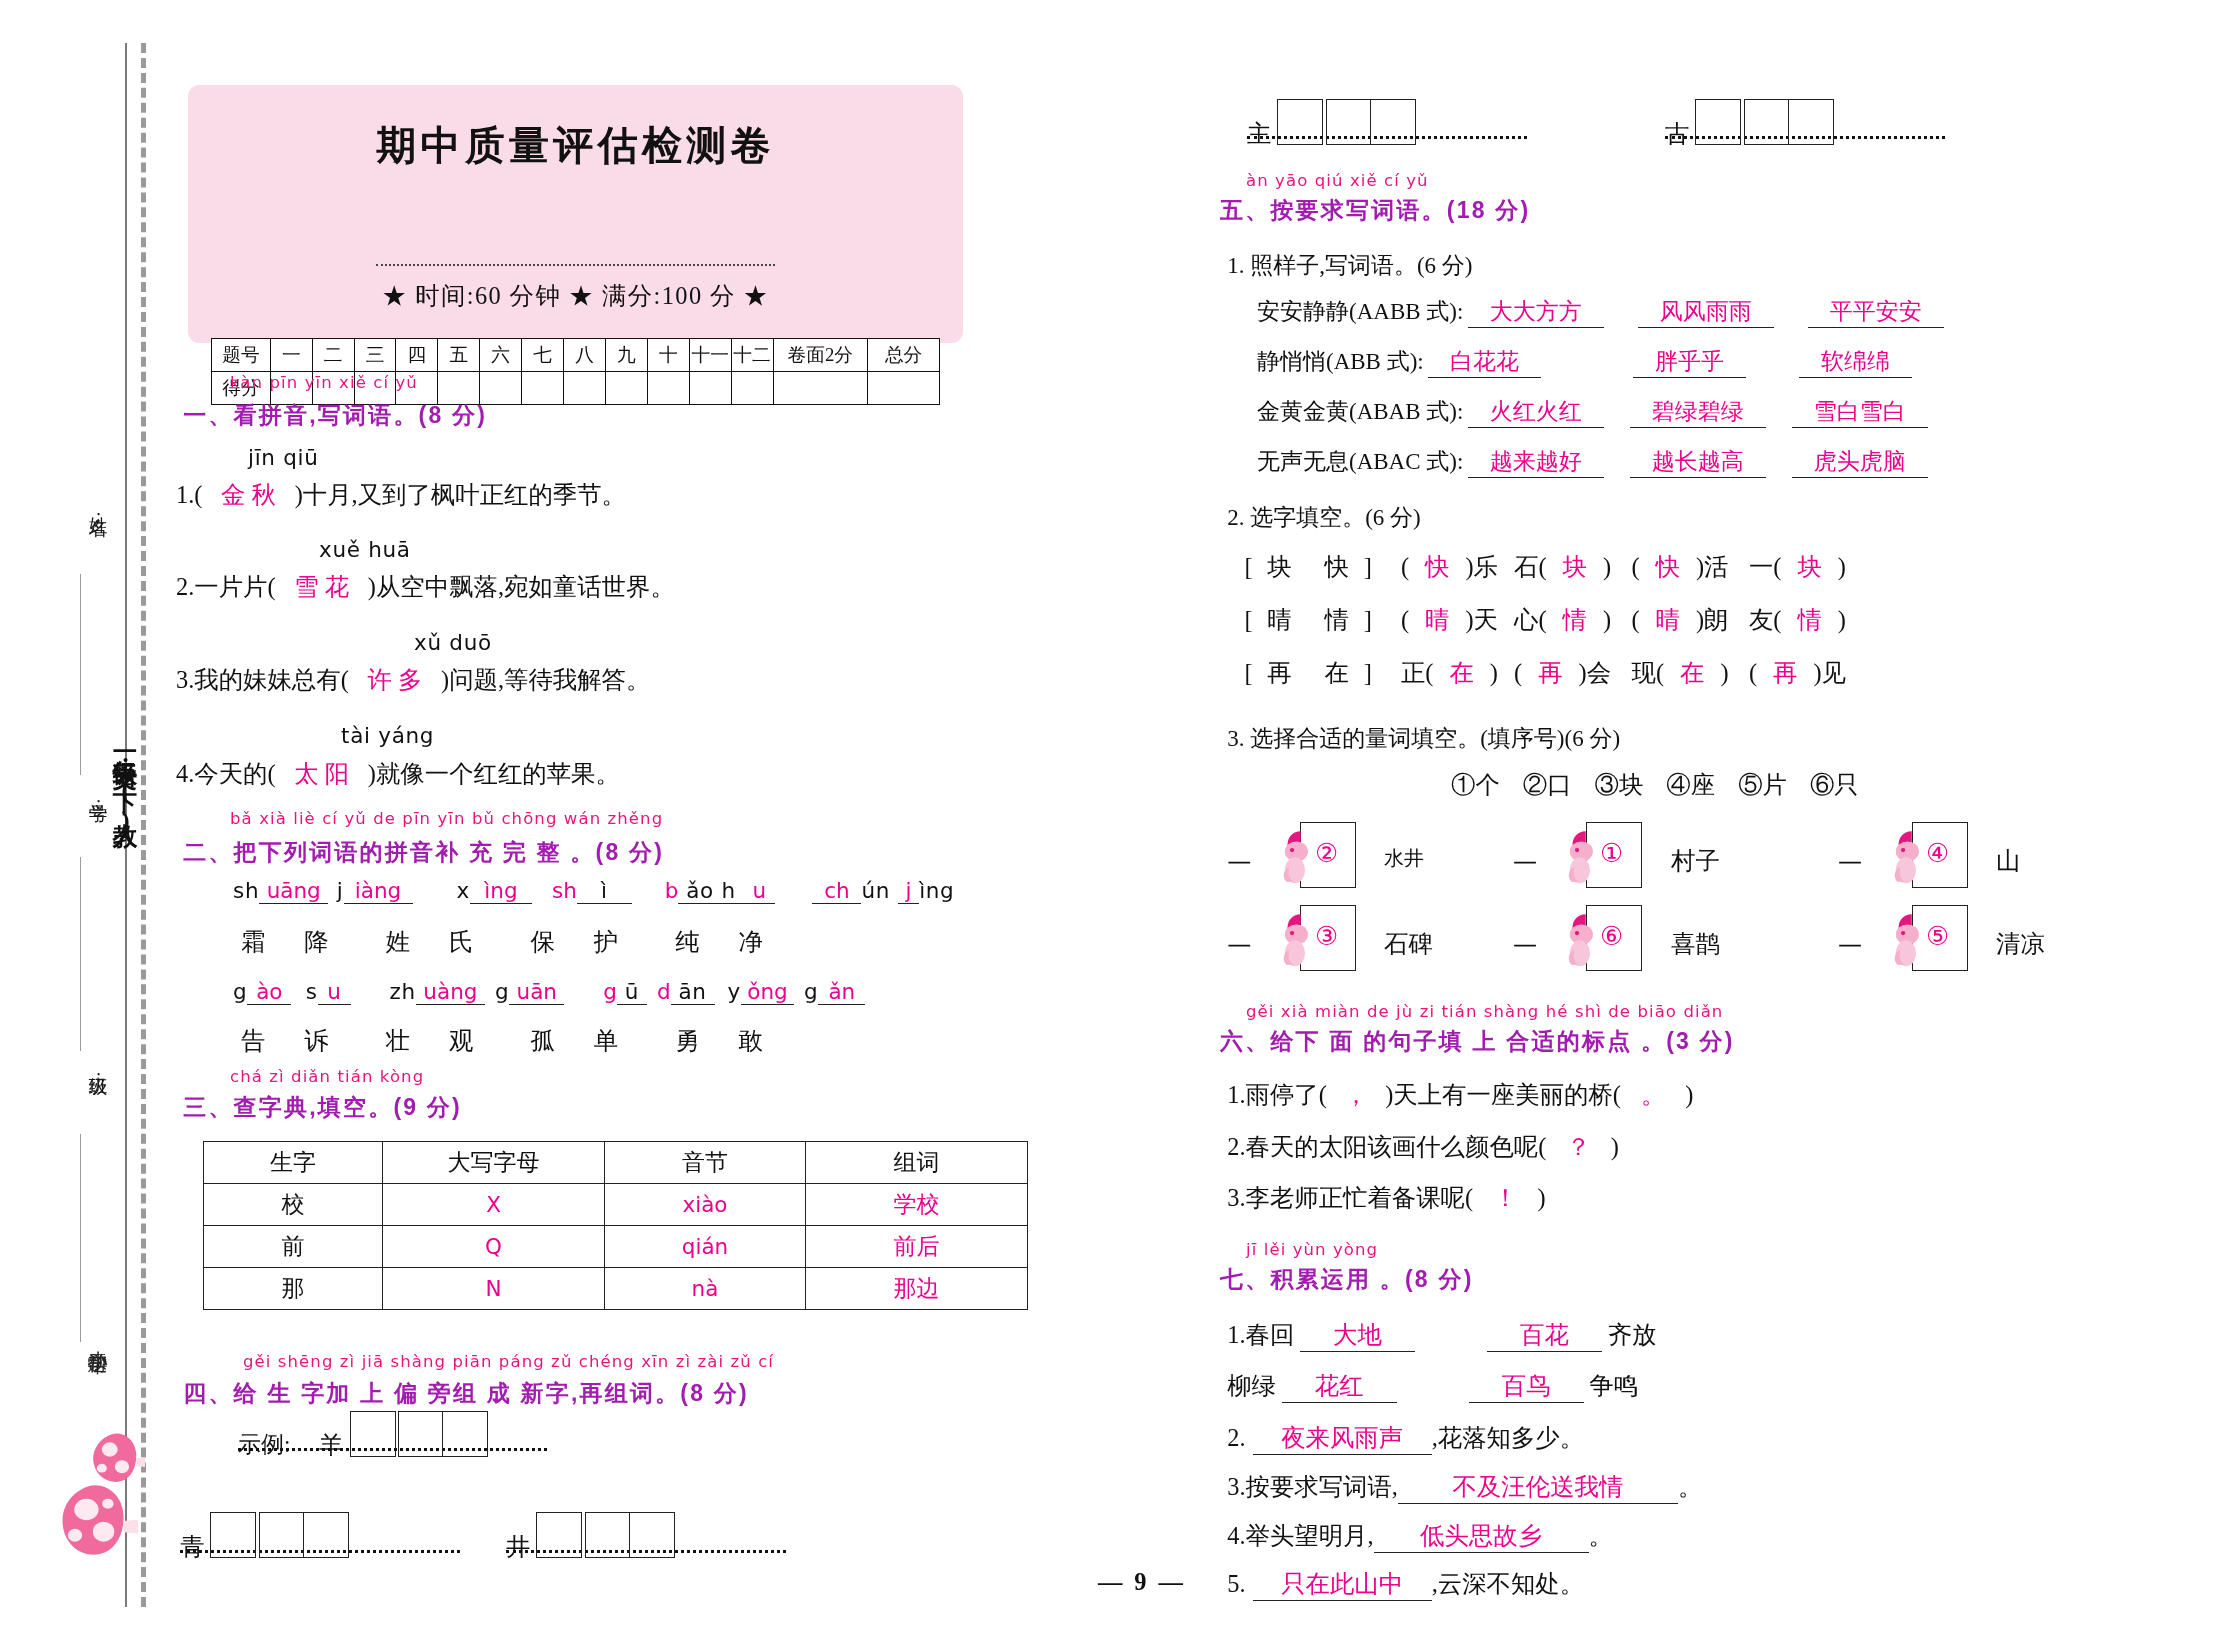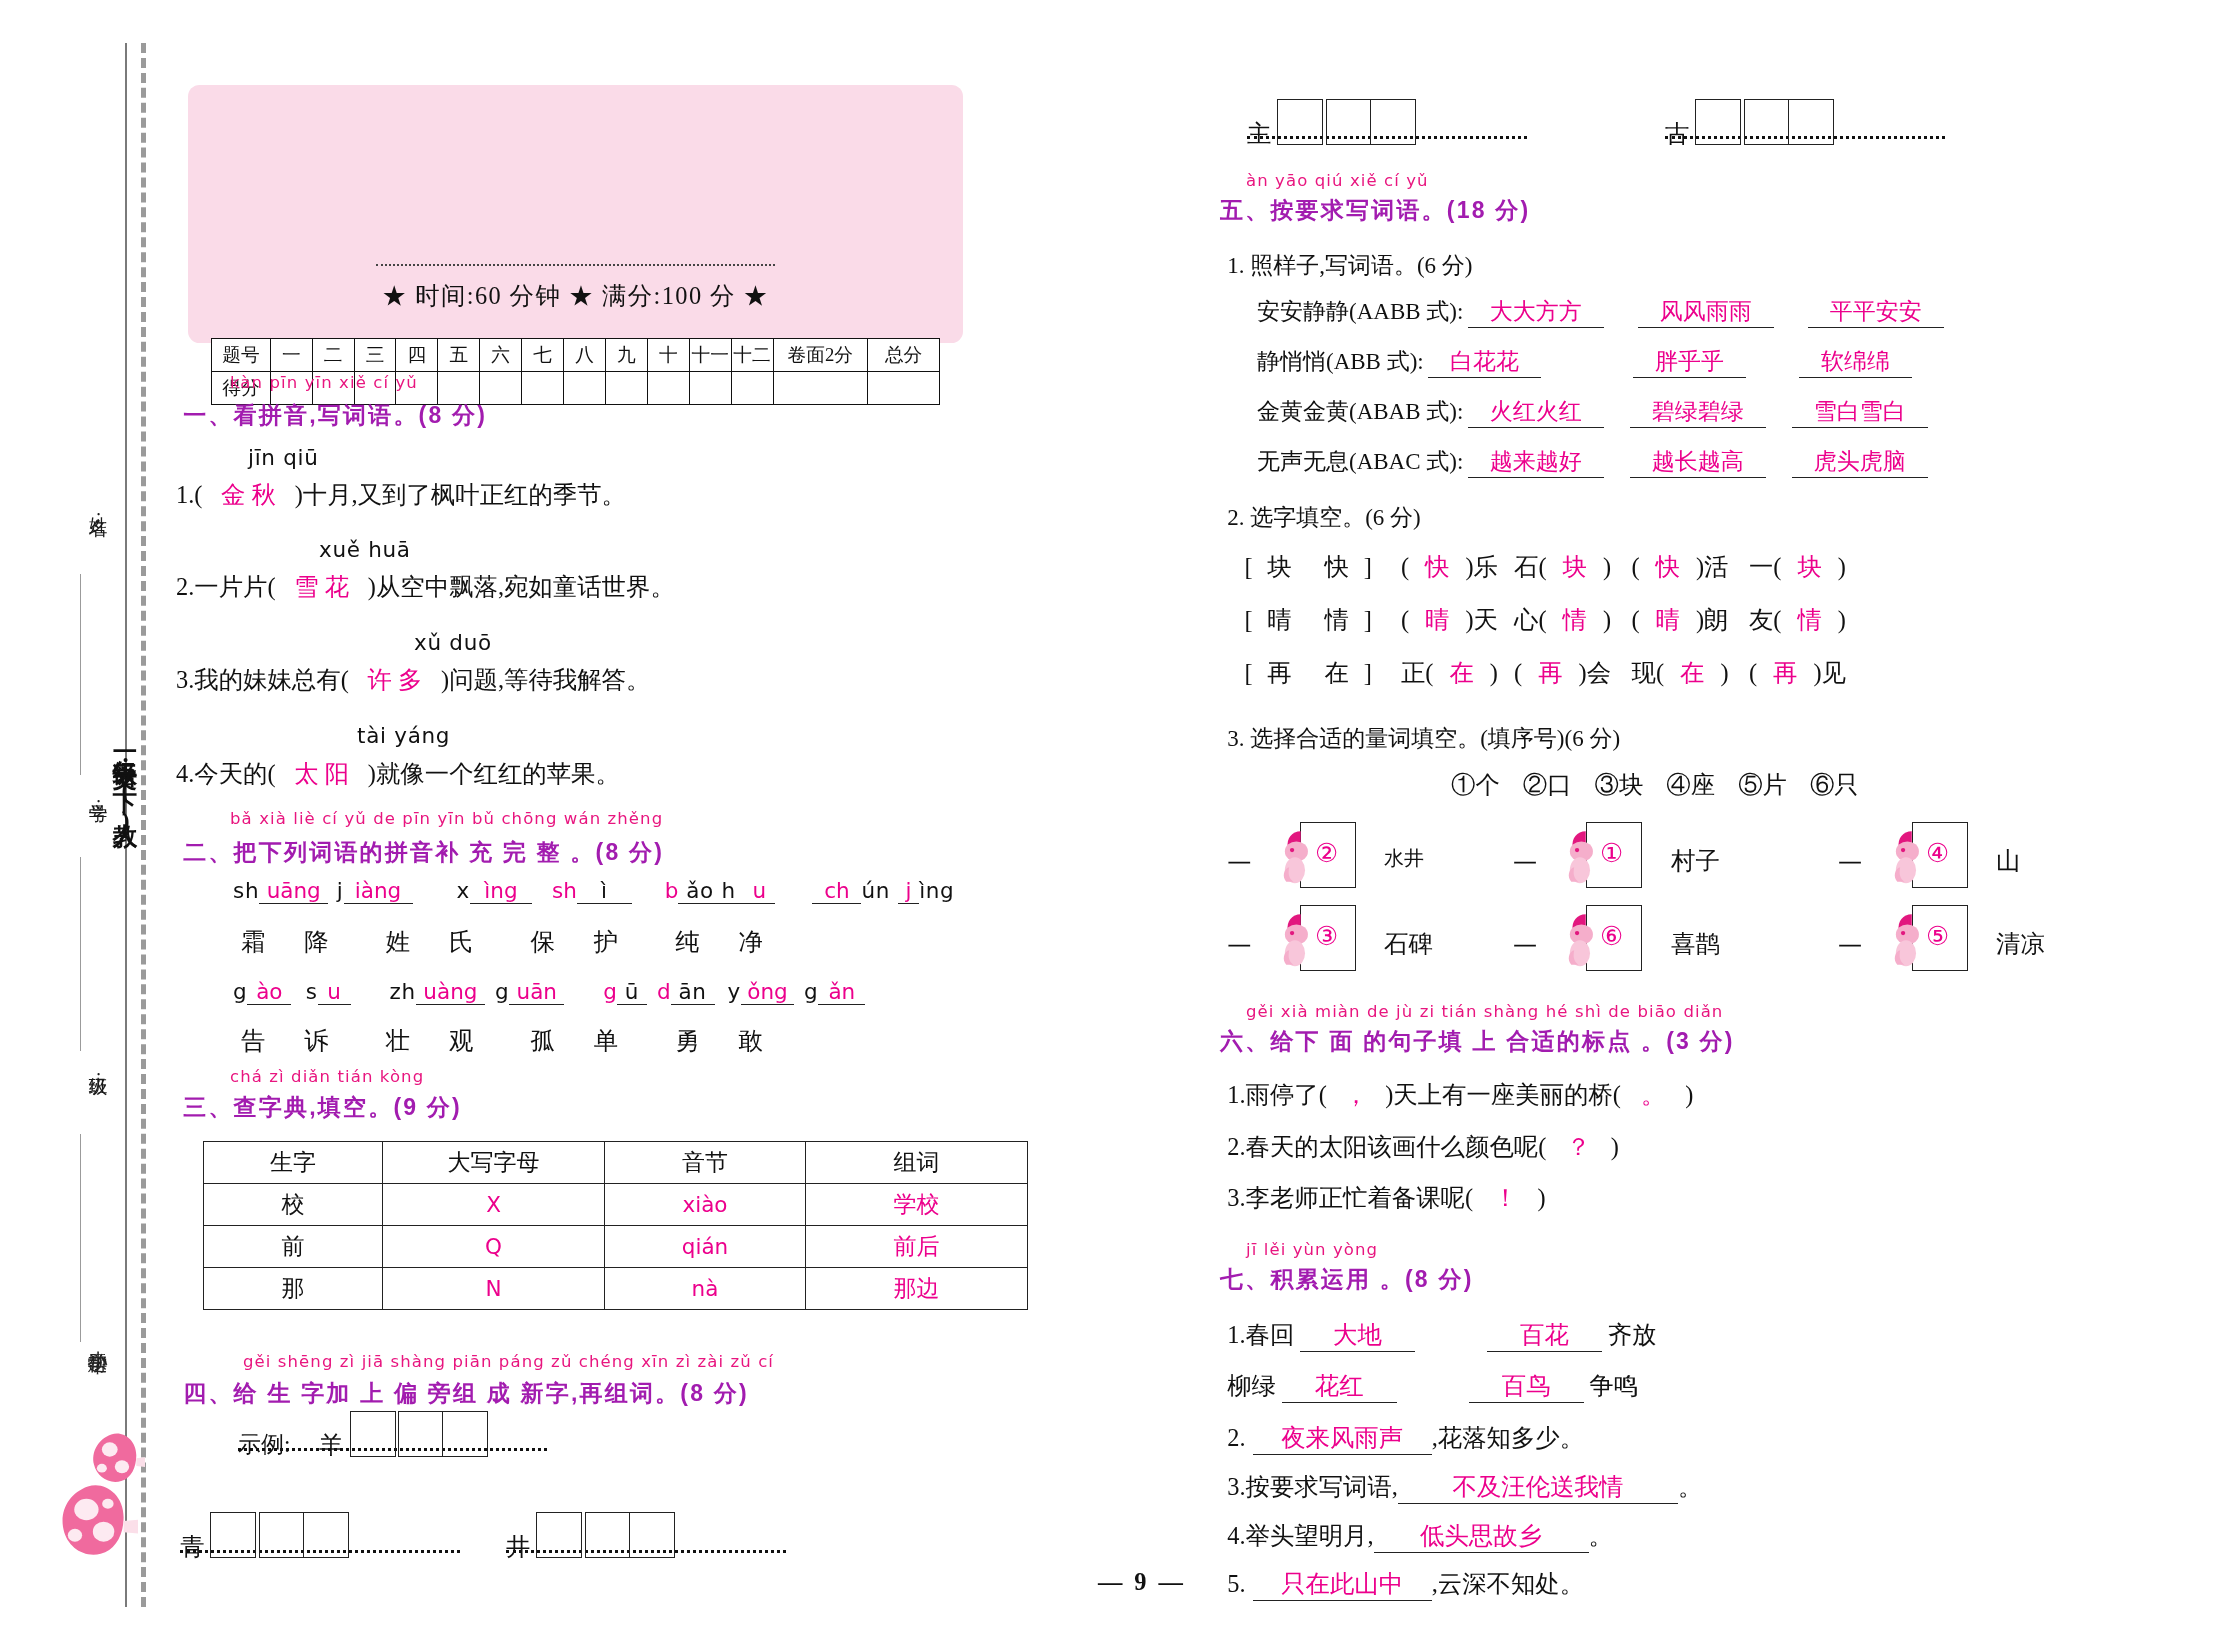--- a/index.html
+++ b/index.html
@@ -120,20 +120,21 @@
   <svg class="mushroom-small" width="59" height="66" viewBox="0 0 82 92">
     <path d="M70 38 C70 16 51 3 35 9 C16 16 7 34 11 51 C15 68 32 79 49 74 C63 70 70 55 70 38 Z" fill="#f06a9e"></path>
     <ellipse cx="33" cy="30" rx="11" ry="10" fill="#fdeaf1"></ellipse>
     <ellipse cx="50" cy="54" rx="10" ry="9" fill="#fdeaf1"></ellipse>
     <ellipse cx="22" cy="56" rx="7" ry="6" fill="#fdeaf1"></ellipse>
     <path d="M70 42 L90 40 L90 55 L70 53 Z" fill="#fbdfe9"></path>
   </svg>
 </div>
 
 <div class="header-card">
+  <div class="paper-title">期中质量评估检测卷</div>
   <div class="title-rule" style="left:0;margin-left:188px;"></div>
   <div class="paper-sub">★ 时间:60 分钟 ★ 满分:100 分 ★</div>
 
   <table class="score-table">
     <tbody>
         <tr>
       <td class="lbl">题号</td>
       <td class="num">一</td>
       <td class="num">二</td>
       <td class="num">三</td>
@@ -183,21 +184,21 @@
   <div class="abs pinyin-blk" style="left:143px; top:537px;">xuě  huā</div>
   <div class="abs q" style="left:0px; top:571px;">
     <span>2.</span><span>一片片(</span><span class="ans" style="padding:0 18.7px;">雪  花</span><span>)从空中飘落,宛如童话世界。</span>
   </div>
 
   <div class="abs pinyin-blk" style="left:238px; top:630px;">xǔ  duō</div>
   <div class="abs q" style="left:0px; top:664px;">
     <span>3.</span><span>我的妹妹总有(</span><span class="ans" style="padding:0 18.7px;">许  多</span><span>)问题,等待我解答。</span>
   </div>
 
-  <div class="abs pinyin-blk" style="left:181px; top:723px;">tài  yáng</div>
+  <div class="abs pinyin-blk" style="left:165px; top:723px;">tài  yáng</div>
   <div class="abs q" style="left:0px; top:758px;">
     <span>4.</span><span>今天的(</span><span class="ans" style="padding:0 18.7px;">太  阳</span><span>)就像一个红红的苹果。</span>
   </div>
 
   <div class="abs pinyin" style="left:54px; top:809px;">bǎ xià liè cí yǔ de pīn yīn bǔ chōng wán zhěng</div>
   <div class="abs sec-title" style="left:7.2px; top:837px;">二、把下列词语的拼音补 充 完 整 。(8 分)</div>
 
   <div class="abs" style="left:57px; top:878px; font-size:0;">
     <span class="pinyin-blk">sh</span><span class="ans ul" style="font-family:'DejaVu Sans',sans-serif;font-size:21.5px;min-width:69px;">uāng</span>
     <span class="pinyin-blk" style="margin-left:8.6px;">j</span><span class="ans ul" style="font-family:'DejaVu Sans',sans-serif;font-size:21.5px;min-width:69px;">iàng</span>

